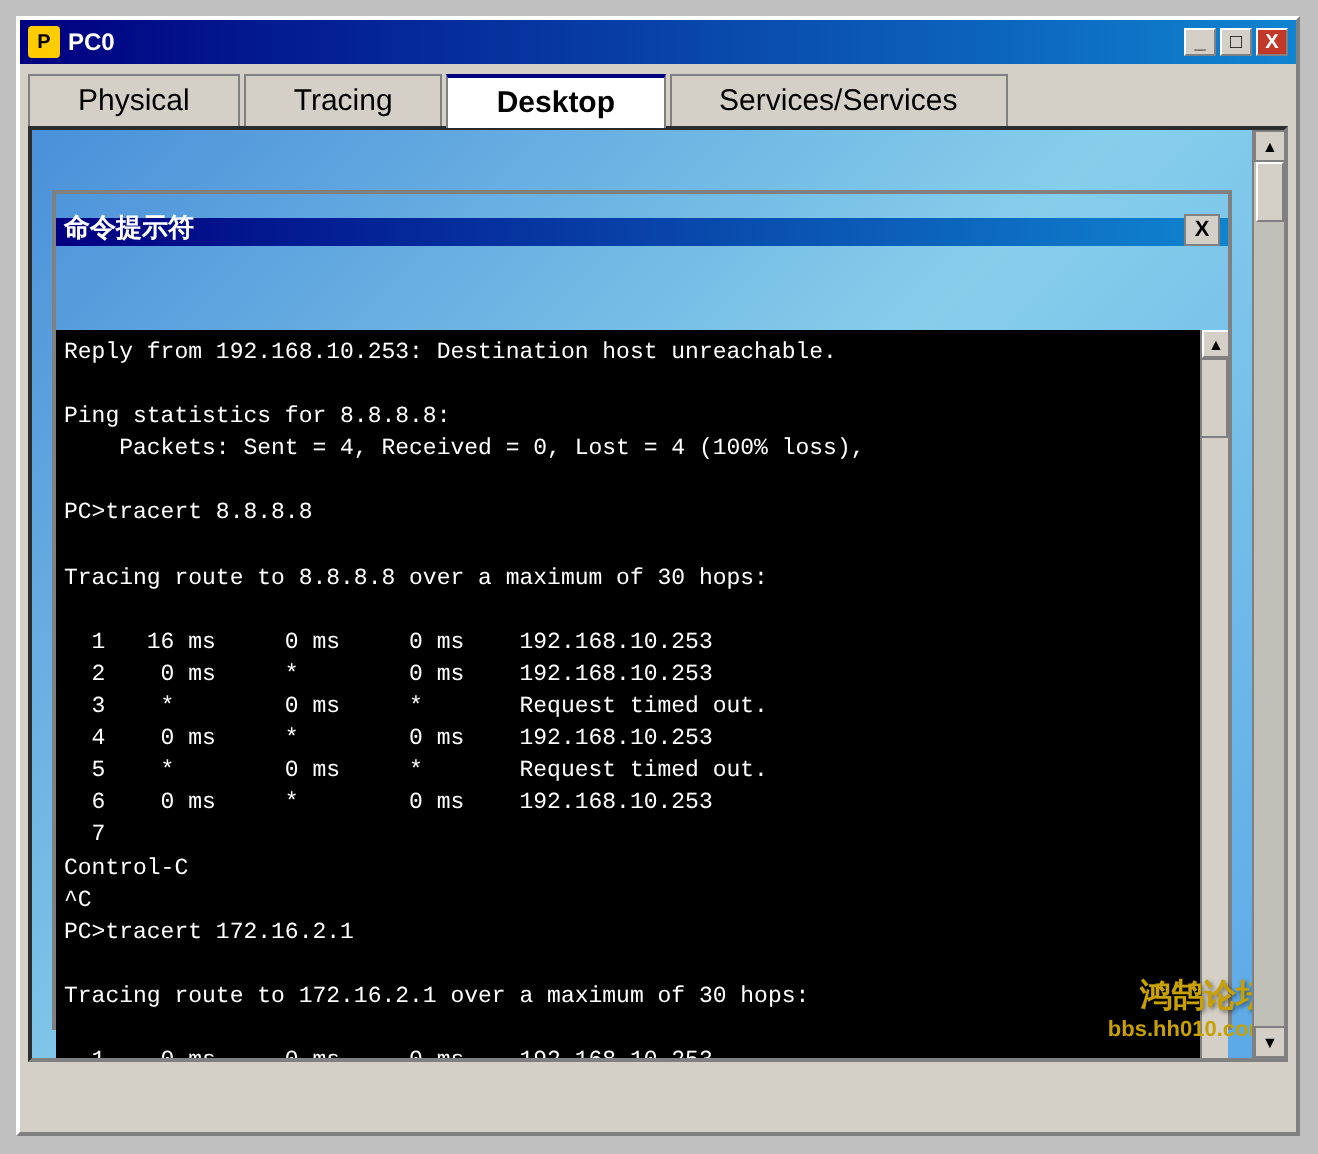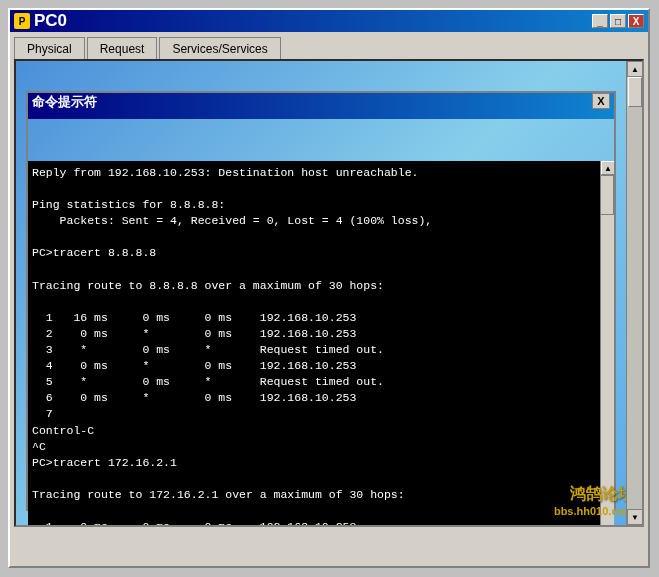--- a/index.html
+++ b/index.html
@@ -46,21 +46,21 @@
       font-size: 10px;
       display: flex;
       align-items: center;
       justify-content: center;
       color: #000;
       font-weight: bold;
     }
 
     .title-text {
       color: white;
-      font-size: 17px;
+      font-size: 12px;
       font-weight: bold;
     }
 
     .title-buttons {
       display: flex;
       gap: 2px;
     }
 
     .title-btn {
       width: 16px;
@@ -83,25 +83,25 @@
     }
 
     .tab-bar {
       background: #d4d0c8;
       padding: 4px 4px 0 4px;
       display: flex;
       gap: 2px;
     }
 
     .tab {
-      padding: 4px 12px;
+      padding: 4px 24px;
       background: #d4d0c8;
       border: 1px solid #808080;
       border-bottom: none;
-      font-size: 12px;
+      font-size: 15px;
       cursor: pointer;
       position: relative;
       top: 1px;
     }
 
     .tab.active {
       background: #ffffff;
       border-top: 2px solid #000080;
       font-weight: bold;
       z-index: 1;
@@ -130,25 +130,26 @@
       position: absolute;
       top: 30px;
       left: 10px;
       width: 590px;
       height: 420px;
       border: 2px solid #808080;
     }
 
     .cmd-title-bar {
       background: linear-gradient(to right, #000080, #1084d0);
-      height: 26px;
-      display: flex;
-      align-items: flex-start;
+      height: 14px;
+      display: flex;
+      align-items: flex-end;
       padding: 0 4px;
       justify-content: space-between;
+      margin-top: 12px;
     }
 
     .cmd-title-text {
       color: white;
       font-size: 13px;
       font-weight: bold;
     }
 
     .cmd-close-btn {
       width: 18px;
@@ -307,21 +308,22 @@
     </div>
     <div class="title-buttons">
       <div class="title-btn">_</div>
       <div class="title-btn">□</div>
       <div class="title-btn close">X</div>
     </div>
   </div>
 
   <div class="tab-bar">
     <div class="tab">Physical</div>
-    <div class="tab">Request</div>
+    <div class="tab">Tracing</div>
+    <div class="tab active">Desktop</div>
     <div class="tab">Services/Services</div>
   </div>
 
   <div class="tab-content-area">
     <div class="desktop-bg">
 
       <div class="cmd-window">
         <div class="cmd-title-bar">
           <span class="cmd-title-text">命令提示符</span>
           <div class="cmd-close-btn">X</div>

